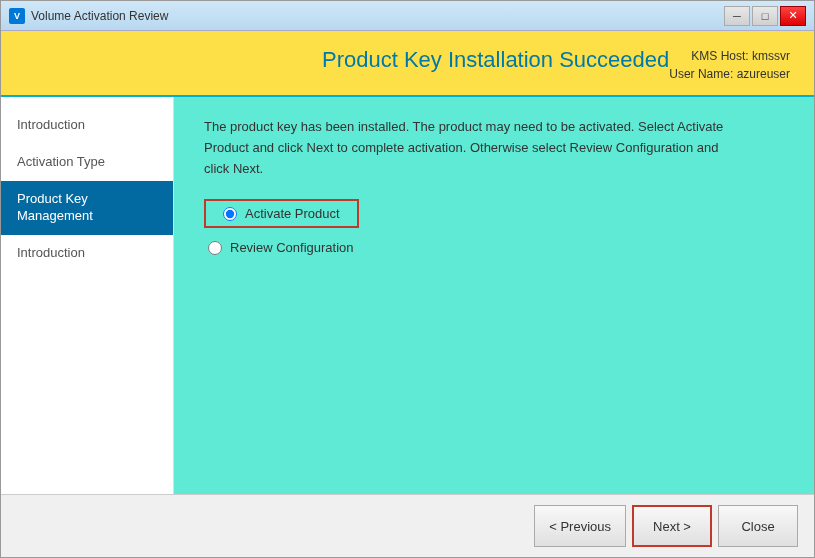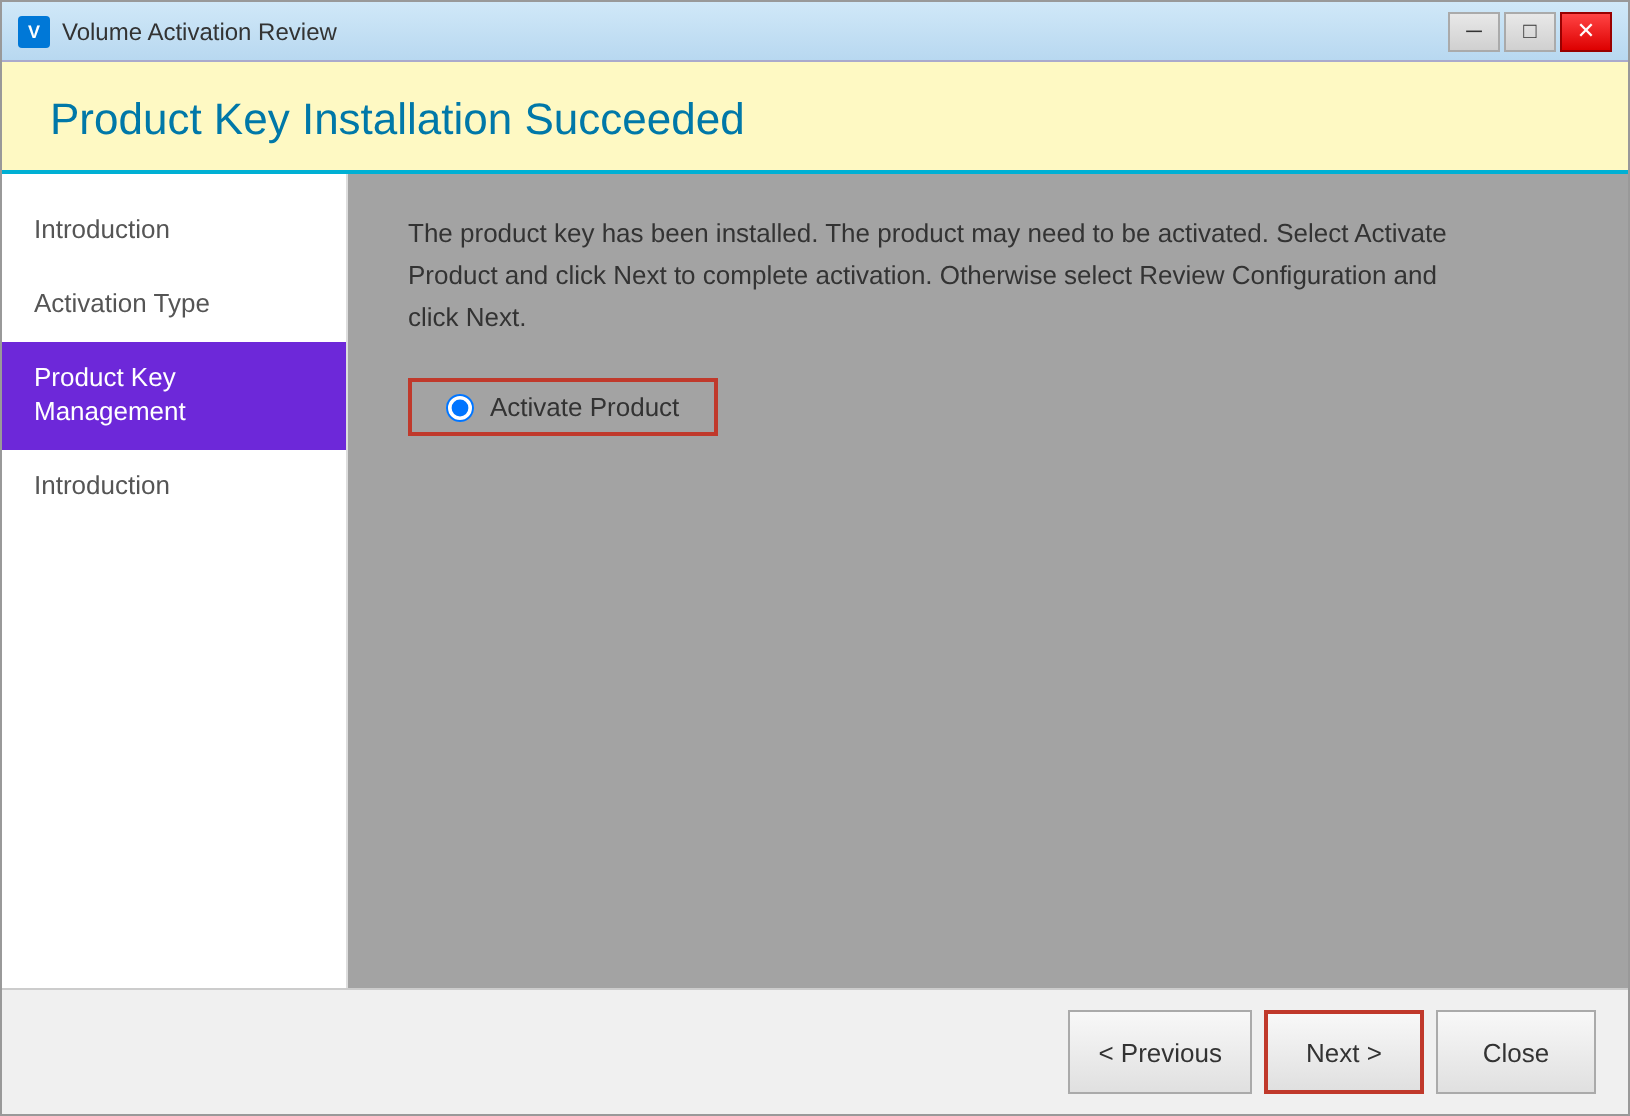--- a/index.html
+++ b/index.html
@@ -68,25 +68,25 @@
       justify-content: center;
       font-size: 11px;
       color: #333;
     }
     .title-bar-btn.close {
       background: linear-gradient(to bottom, #f44, #d00);
       color: white;
       border-color: #900;
     }
     .header-area {
-      background: #fef9c3;
+      background: #fde047;
       padding: 16px 24px 12px 24px;
       border-bottom: 2px solid #00b0d4;
       display: flex;
-      justify-content: space-between;
+      justify-content: flex-end;
       align-items: flex-start;
     }
     .header-title {
       font-size: 22px;
       color: #0078a8;
       font-weight: 300;
     }
     .header-info {
       text-align: right;
       font-size: 12px;
@@ -105,27 +105,27 @@
       padding-top: 10px;
     }
     .sidebar-item {
       padding: 10px 16px;
       font-size: 13px;
       color: #555;
       cursor: pointer;
       line-height: 1.3;
     }
     .sidebar-item.active {
-      background: #6d28d9;
+      background: #0369a1;
       color: white;
     }
     .main-content {
       flex: 1;
       padding: 20px 30px;
-      background: #a3a3a3;
+      background: #5eead4;
     }
     .info-text {
       font-size: 13px;
       color: #333;
       line-height: 1.6;
       margin-bottom: 20px;
       max-width: 520px;
     }
     .radio-group {
       display: flex;
@@ -194,20 +194,24 @@
     </div>
     <div class="title-bar-controls">
       <button class="title-bar-btn">─</button>
       <button class="title-bar-btn">□</button>
       <button class="title-bar-btn close">✕</button>
     </div>
   </div>
 
   <div class="header-area">
     <div class="header-title">Product Key Installation Succeeded</div>
+    <div class="header-info">
+      <div>KMS Host: kmssvr</div>
+      <div>User Name: azureuser</div>
+    </div>
   </div>
 
   <div class="content-area">
 
     <div class="sidebar">
       <div class="sidebar-item">
         <span>Introduction</span>
       </div>
       <div class="sidebar-item">
         <span>Activation Type</span>
@@ -224,20 +228,24 @@
       <p class="info-text">The product key has been installed. The product may need to be activated. Select Activate Product and click Next to complete activation. Otherwise select Review Configuration and click Next.</p>
       <div class="radio-group">
 
         <label class="radio-option">
           <div class="radio-box">
             <input type="radio" class="radio-input" name="activation-option" checked="" style="">
             <span>Activate Product</span>
           </div>
         </label>
 
+        <label class="radio-option" style="padding-left: 4px;">
+          <input type="radio" class="radio-input" name="activation-option" style="">
+          <span>Review Configuration</span>
+        </label>
       </div>
     </div>
   </div>
 
   <div class="footer">
     <button class="footer-btn">&lt; Previous</button>
     <button class="footer-btn primary">Next &gt;</button>
     <button class="footer-btn">Close</button>
   </div>
 </div>

